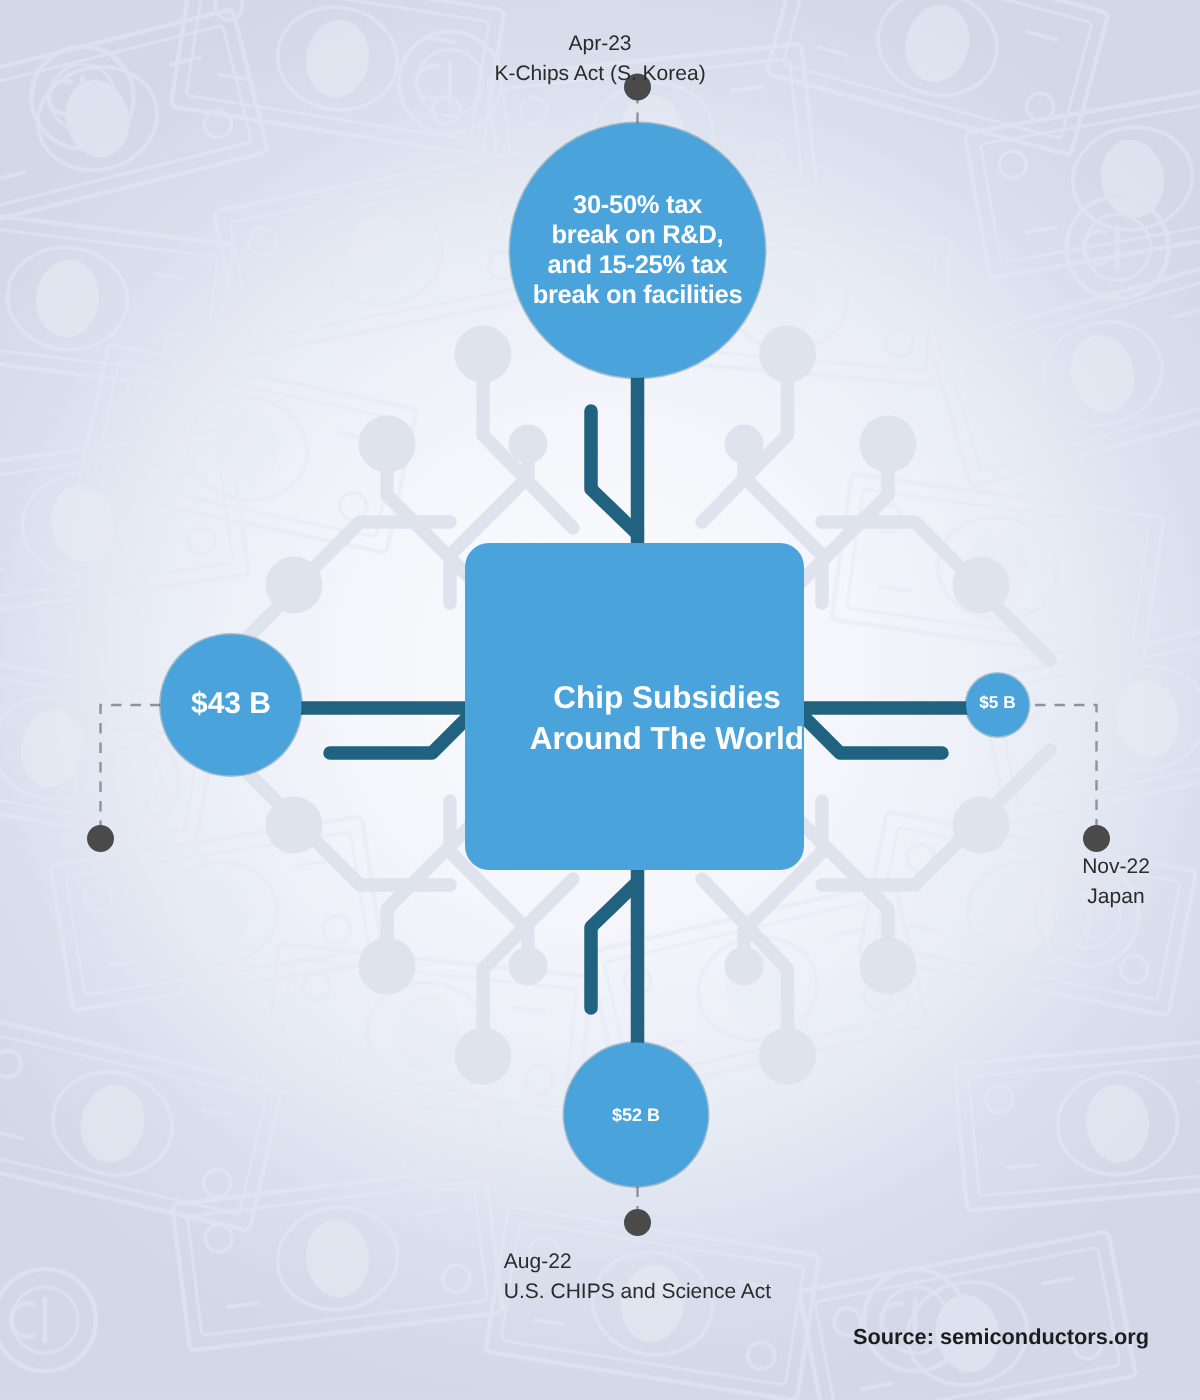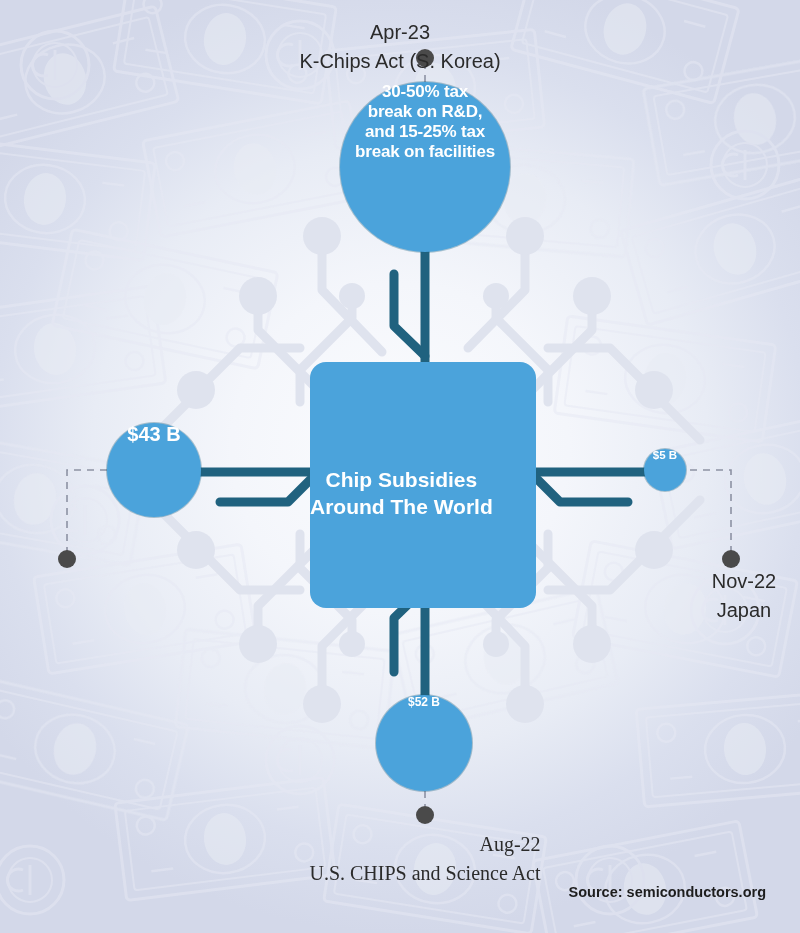--- a/index.html
+++ b/index.html
@@ -22,21 +22,21 @@
   #circuit-bg{}
   #traces-dark{}
   #connectors{}
 
   .node{position:absolute;box-sizing:border-box;}
 
   .circle{
     border-radius:50%;
     background:#4ba3db;
     color:#ffffff;
-    display:flex;align-items:flex-start;justify-content:center;
+    display:flex;align-items:center;justify-content:center;
     text-align:center;
     font-weight:bold;
     line-height:1.18;
     box-shadow:0 0 0 1px rgba(32,98,127,.35);
   }
 
   #circle-top{
     left:340px;top:82px;width:170px;height:170px;
     font-size:17px;letter-spacing:-.2px;
     padding:0 12px;
@@ -45,33 +45,33 @@
     left:107px;top:423px;width:94px;height:94px;font-size:20px;
   }
   #circle-right{
     left:644px;top:449px;width:42px;height:42px;font-size:11.5px;
   }
   #circle-bottom{
     left:376px;top:695px;width:96px;height:96px;font-size:12px;
   }
 
   #center-box{
-    left:310px;top:362px;width:226px;height:246px;
+    left:310px;top:362px;width:226px;height:218px;
     background:#4ba3db;border-radius:16px;
-    display:flex;align-items:center;justify-content:flex-start;
+    display:flex;align-items:center;justify-content:flex-end;
     color:#fff;font-size:21px;font-weight:bold;text-align:center;
     line-height:1.3;
     padding-top:16px;
   }
 
-  .callout{position:absolute;color:#2b2b2b;font-size:20px;line-height:1.45;white-space:nowrap;}
+  .callout{position:absolute;color:#2b2b2b;font-size:14px;line-height:1.45;white-space:nowrap;}
   #label-top{left:50%;top:18px;transform:translateX(-50%);text-align:center;}
   #label-left{left:58px;top:573px;text-align:left;}
   #label-right{left:744px;top:567px;transform:translateX(-50%);text-align:center;}
-  #label-bottom{left:425px;top:830px;transform:translateX(-50%);text-align:right;font-family:Liberation Serif, serif;}
+  #label-bottom{left:425px;top:830px;transform:translateX(-50%);text-align:left;}
 
   #source-note{
     position:absolute;right:34px;top:884px;
     font-size:14.5px;font-weight:bold;color:#1d1d1d;
     white-space:nowrap;
     text-align:center;
   }
   .ln{display:block;}
 </style>
 </head>

